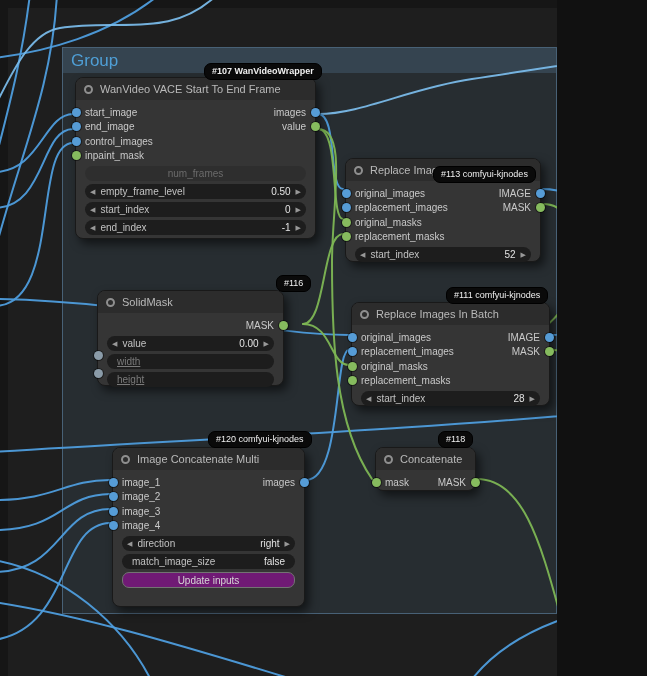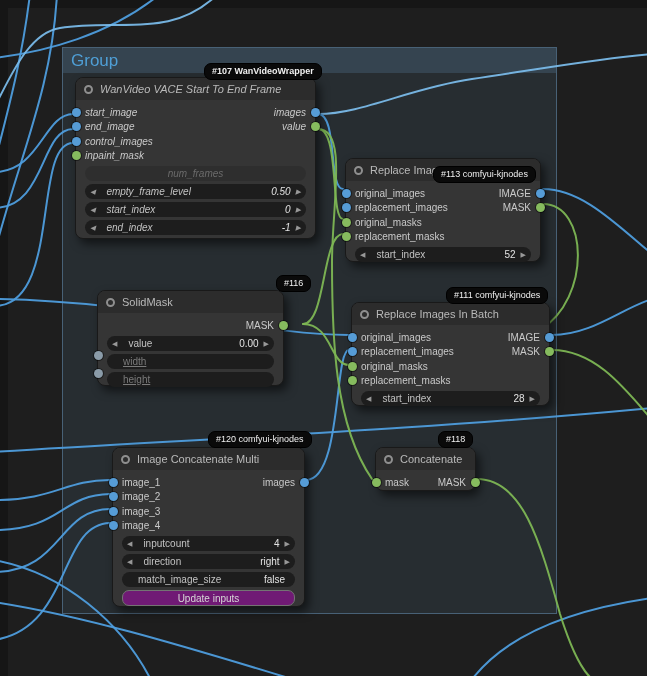--- a/index.html
+++ b/index.html
@@ -1,18 +1,18 @@
 <!DOCTYPE html>
 <html><head>
 <meta charset="utf-8">
 <style>
   * { margin:0; padding:0; box-sizing:border-box; }
   html,body { background:#111; }
   .canvas {
-    position:relative; width:647px; height:676px; overflow:hidden;
+    position:relative; width:557px; height:676px; overflow:hidden;
     background:#1e1e1e; font-family:"Liberation Sans", sans-serif;
   }
   .strip-top  { position:absolute; left:0; top:0; width:100%; height:8px; background:#161616; z-index:0; }
   .strip-left { position:absolute; left:0; top:0; width:8px; height:100%; background:#161616; z-index:0; }
 
   
   .group {
     position:absolute; left:62px; top:47px; width:495px; height:567px;
     background:rgba(86,122,152,0.16); border:1px solid rgba(100,140,175,0.55); z-index:1;
   }
@@ -56,21 +56,21 @@
 
   
   .widget {
     height:15px; margin:3px 9px 0; background:#1d1d1d; border-radius:8px;
     display:flex; align-items:center; padding:0 5px; font-size:10px;
     color:#c2c2c2; position:relative; white-space:nowrap;
   }
   .arr { font-size:7px; color:#989898; line-height:1; }
   .arr-l::before { content:"◀"; }
   .arr-r::before { content:"▶"; }
-  .wlabel { margin-left:11px; }
+  .wlabel { margin-left:5px; }
   .wvalue { margin-left:auto; margin-right:5px; color:#e2e2e2; }
   .widget.dis { background:rgba(0,0,0,0.12); justify-content:center; color:#6b6b6b; }
   .widget.mut .wlabel { color:#7a7a7a;text-decoration:underline; }
   .widget.btn {
     justify-content:center; background:#701a75; border:1px solid #737373;
     border-radius:7px; height:16px; color:#d6d6d6;
   }
 
   
   .badge {
@@ -123,21 +123,21 @@
     <path class="wg" d="M 552 350 C 596 350 626 390 652 420"></path>
   </svg>
 
   <div class="badge" style="left:204px; top:63px;font-weight:bold;">#107 WanVideoWrapper</div>
   <div class="badge" style="left:433px; top:142px;margin-top:24px;">#113 comfyui-kjnodes</div>
   <div class="badge" style="left:276px; top:275px;">#116</div>
   <div class="badge" style="left:446px; top:287px;">#111 comfyui-kjnodes</div>
   <div class="badge" style="left:208px; top:431px;">#120 comfyui-kjnodes</div>
   <div class="badge" style="left:438px; top:431px;">#118</div>
 
-  <div class="node" style="left:75px; top:77px; width:241px; height:162px;font-style:italic;">
+  <div class="node" style="left:75px; top:77px; width:241px; height:162px;">
     <div class="ntitle">
       <span class="tdot"></span>
       <span>WanVideo VACE Start To End Frame</span>
     </div>
     <div class="slots">
       <div class="srow">
         <span>start_image</span>
         <span>images</span>
         <span class="dot c-img din"></span>
         <span class="dot c-img dout"></span>
@@ -298,26 +298,20 @@
         <span>image_3</span>
         <span class="dot c-img din"></span>
       </div>
       <div class="srow">
         <span>image_4</span>
         <span class="dot c-img din"></span>
       </div>
     </div>
     <div class="widget">
       <span class="arr arr-l"></span>
-      <span class="wlabel">inputcount</span>
-      <span class="wvalue">4</span>
-      <span class="arr arr-r"></span>
-    </div>
-    <div class="widget">
-      <span class="arr arr-l"></span>
       <span class="wlabel">direction</span>
       <span class="wvalue">right</span>
       <span class="arr arr-r"></span>
     </div>
     <div class="widget">
       <span class="wlabel">match_image_size</span>
       <span class="wvalue">false</span>
     </div>
     <div class="widget btn">
       <span>Update inputs</span>

